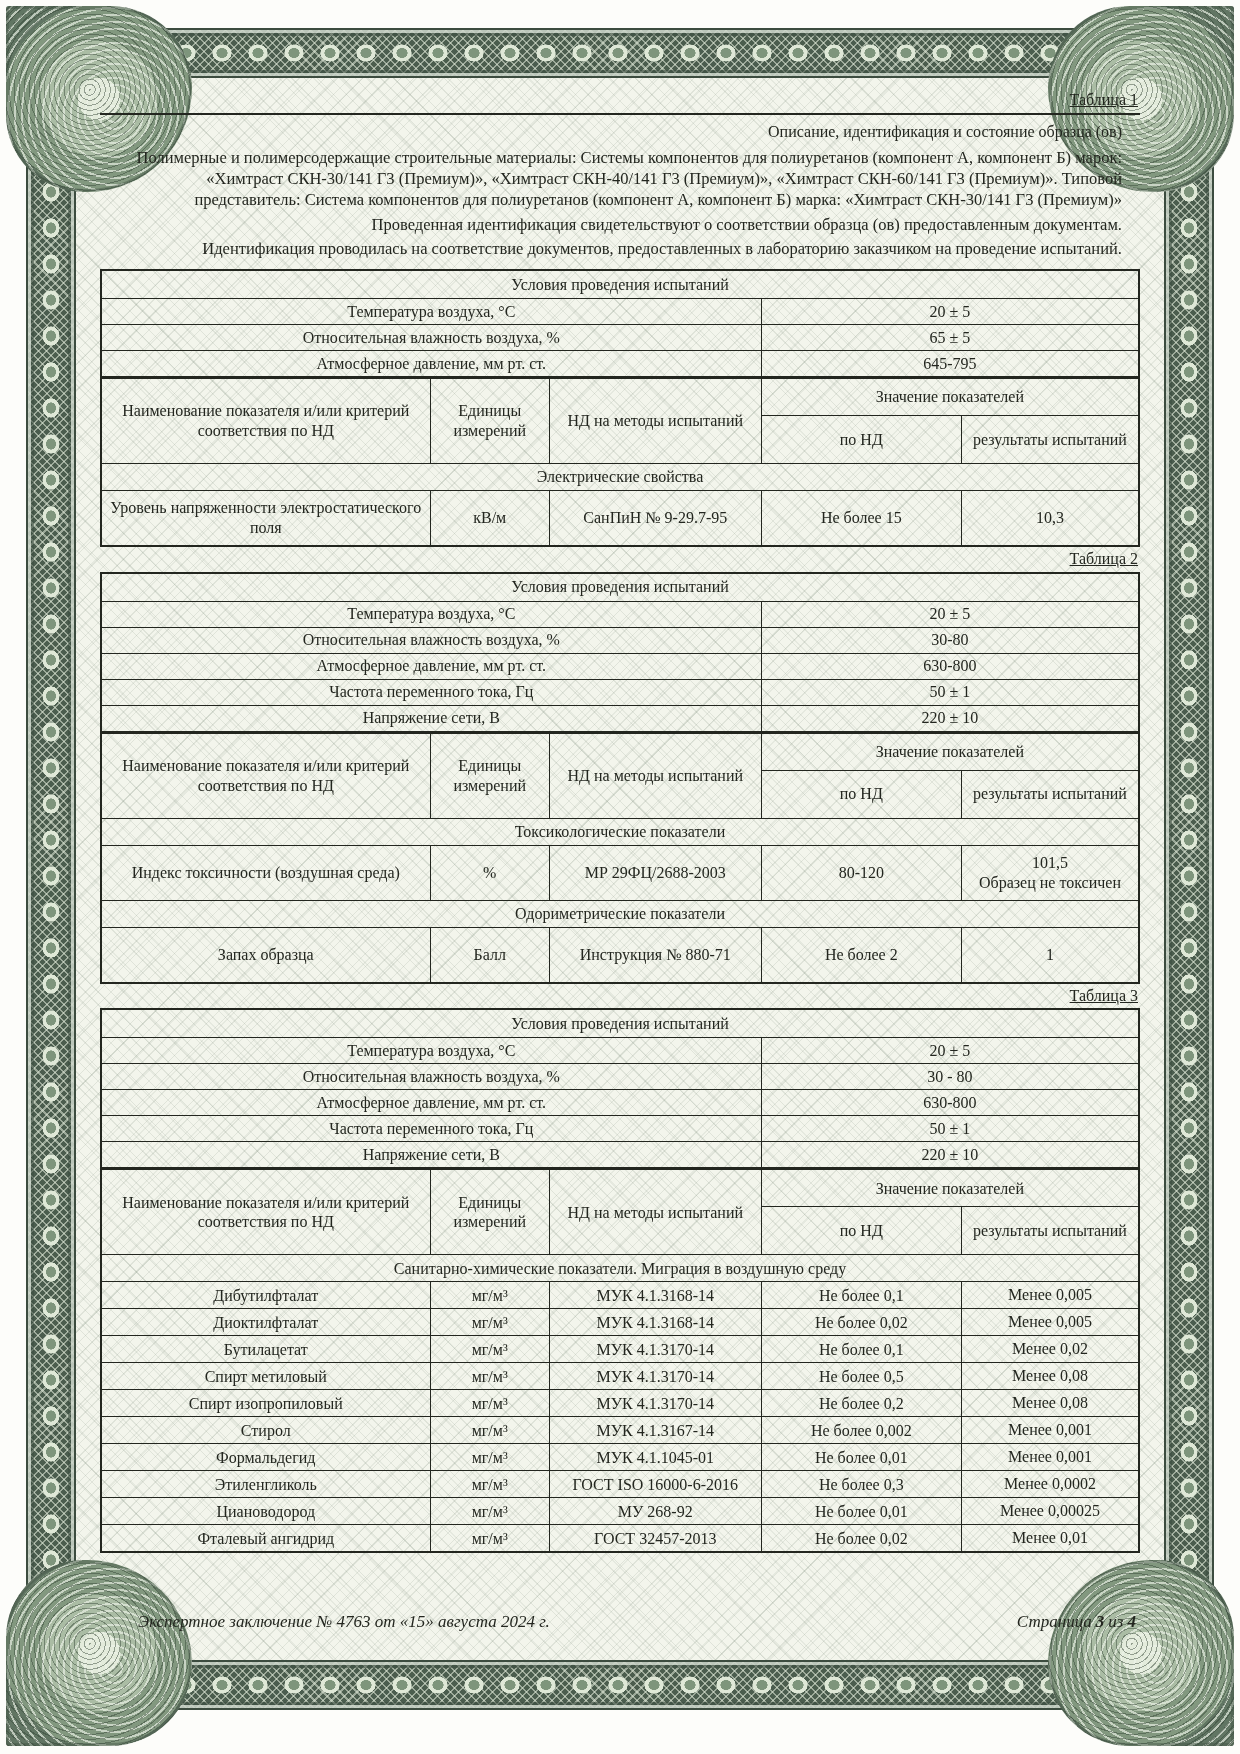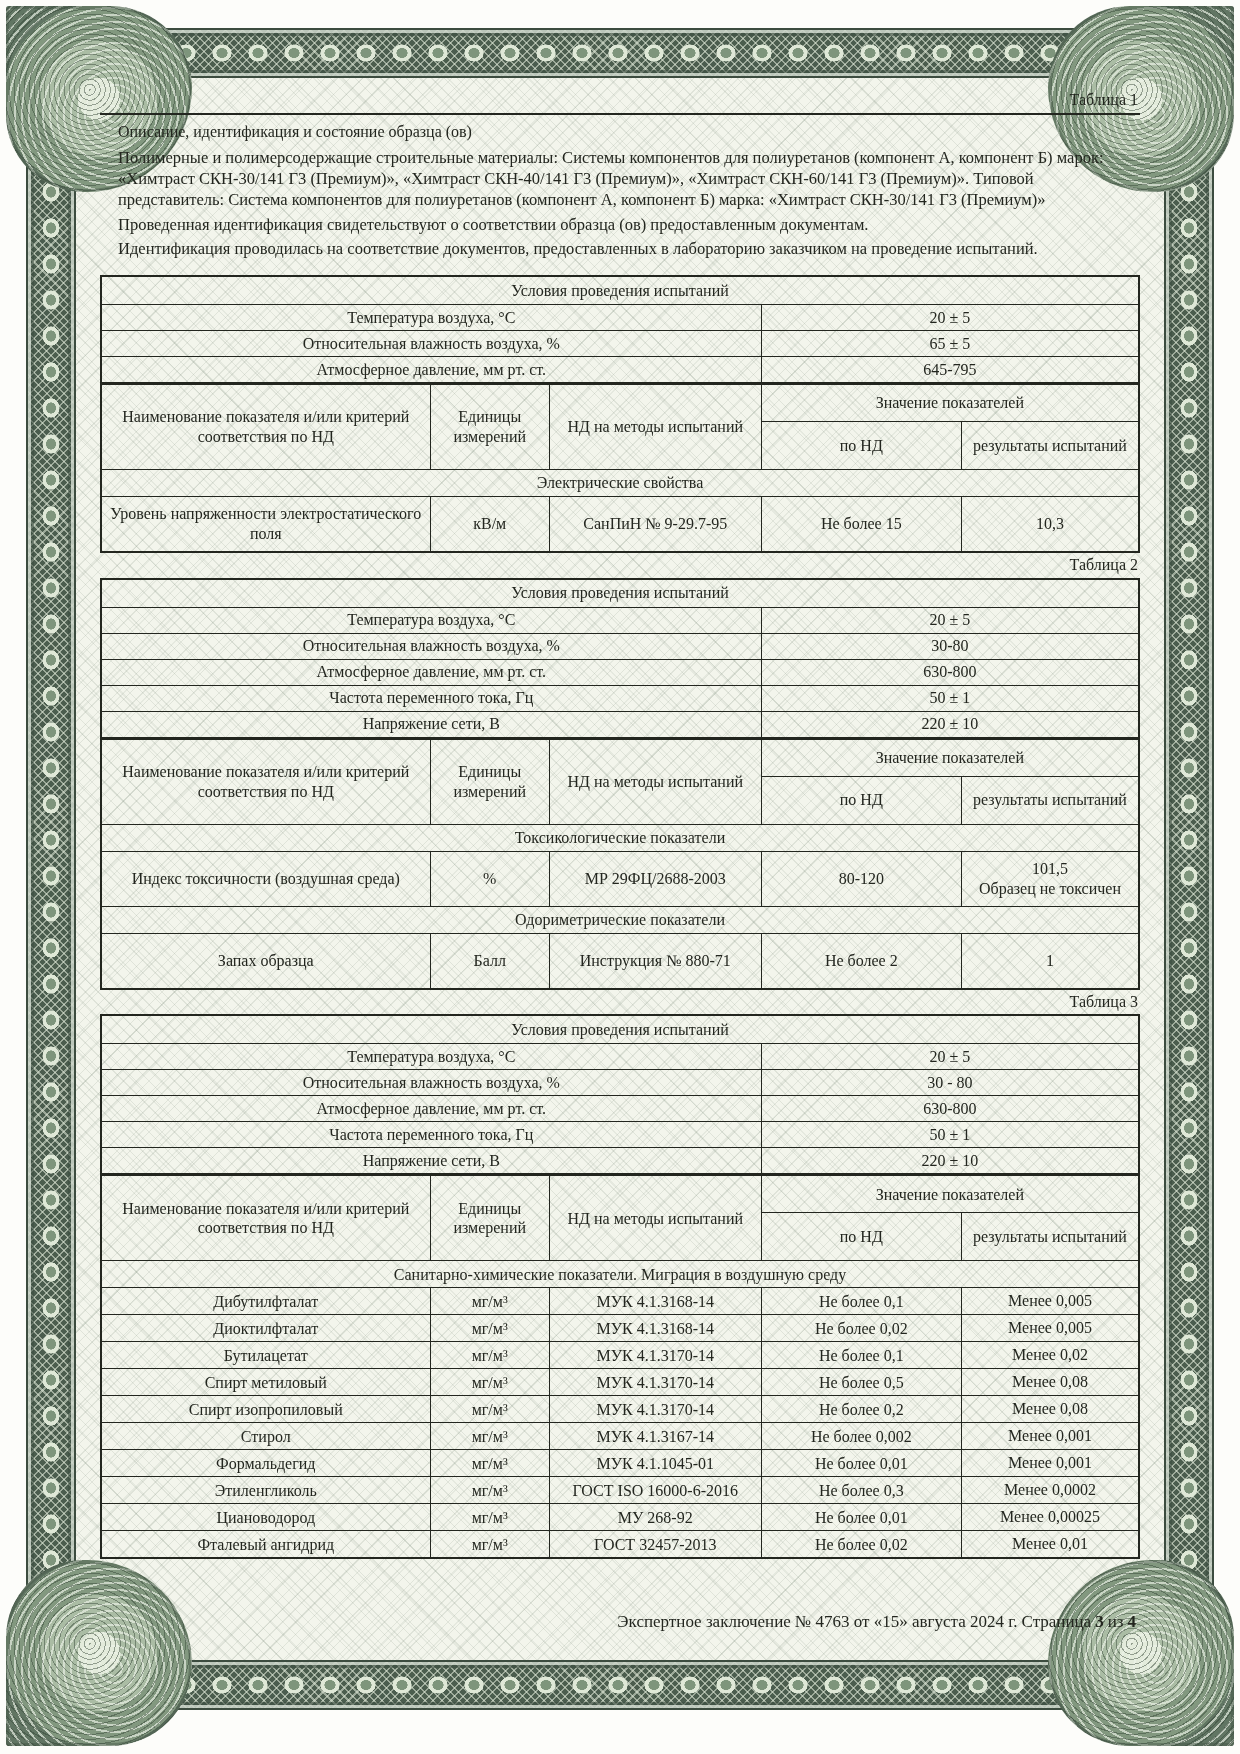--- a/index.html
+++ b/index.html
@@ -80,27 +80,27 @@
   .c-tr{top:6px;right:6px;border-radius:58% 2% 55% 74%;}
   .c-bl{bottom:8px;left:6px;border-radius:55% 74% 58% 2%;}
   .c-br{bottom:8px;right:6px;border-radius:74% 55% 2% 58%;}
 
   
   .content{
     position:absolute;left:100px;right:100px;top:88px;z-index:4;
     font-size:16px;line-height:1.3;
   }
   .tbl-caption{
-    text-align:right;font-size:16px;margin:2px 2px 2px 0;
+    text-align:right;font-size:16px;margin:2px 2px 2px 0;text-decoration:underline;
   }
   .tbl-caption.mt{}
   .desc{
     border-top:2.5px solid var(--line);
-    padding:5px 18px 12px 18px;
-    text-align:left;
+    padding:5px 18px 6px 18px;
+    text-align:right;
   }
   .desc-title{margin:2px 0 4px 0;}
   .desc p{margin:3px 0;font-size:16.5px;}
   .doc-table{
     border-collapse:collapse;width:100%;table-layout:fixed;
     border:2.5px solid var(--line);
     font-size:16px;
   }
   .doc-table td,.doc-table th{
     border:1.6px solid var(--line);
@@ -120,22 +120,23 @@
   .data-row.roomy td{height:52px;}
   .res-line{line-height:1.25;}
   .col-c1{width:31.7%;}
   .col-c2{width:11.5%;}
   .col-c3{width:20.4%;}
   .col-c4{width:19.3%;}
   .col-c5{width:17.1%;}
 
   .footer{
     position:absolute;left:138px;right:104px;top:1612px;z-index:4;
-    display:flex;justify-content:flex-end;align-items:baseline;
+    display:flex;justify-content:space-between;align-items:baseline;
     font-size:17px;
+    font-style:italic;
   }
   .pageinfo span,.pageinfo b{margin-left:4px;}
   .pageinfo b{font-weight:bold;}
 </style>
 </head>
 <body>
 
 <div class="page">
   <div class="paper"></div>
 

